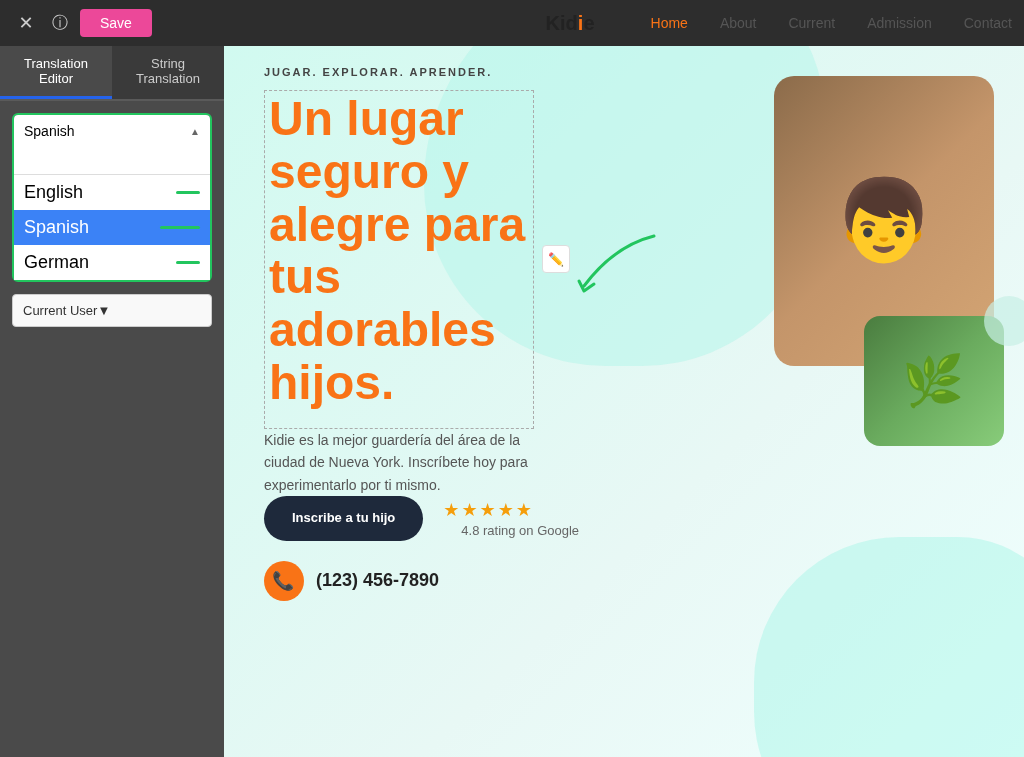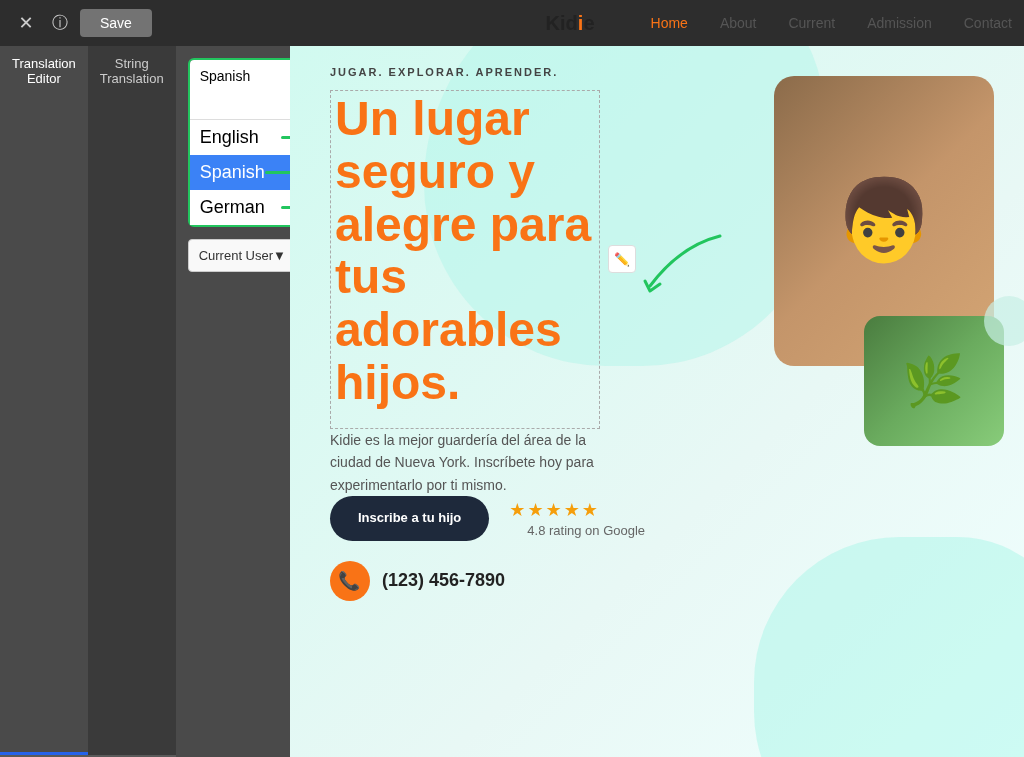--- a/index.html
+++ b/index.html
@@ -25,21 +25,21 @@
       width: 28px; height: 28px;
     }
     .toolbar-info {
       color: #ccc;
       font-size: 16px;
       cursor: pointer;
       background: none;
       border: none;
     }
     .toolbar-save {
-      background: #737373;
+      background: #ec4899;
       color: white;
       border: none;
       border-radius: 4px;
       padding: 6px 20px;
       font-size: 14px;
       cursor: pointer;
       font-weight: 500;
     }
     .toolbar-spacer { flex: 1; }
 
@@ -70,24 +70,25 @@
 
     
     .main-area {
       display: flex;
       flex: 1;
       overflow: hidden;
     }
 
     
     .left-panel {
-      width: 290px;
+      width: 224px;
       background: #4a4a4a;
       flex-shrink: 0;
       display: flex;
+      flex-direction: column;
     }
 
     .tabs {
       display: flex;
       background: #3a3a3a;
       border-bottom: 2px solid #5a5a5a;
     }
     .tab {
       flex: 1;
       padding: 10px 12px;

